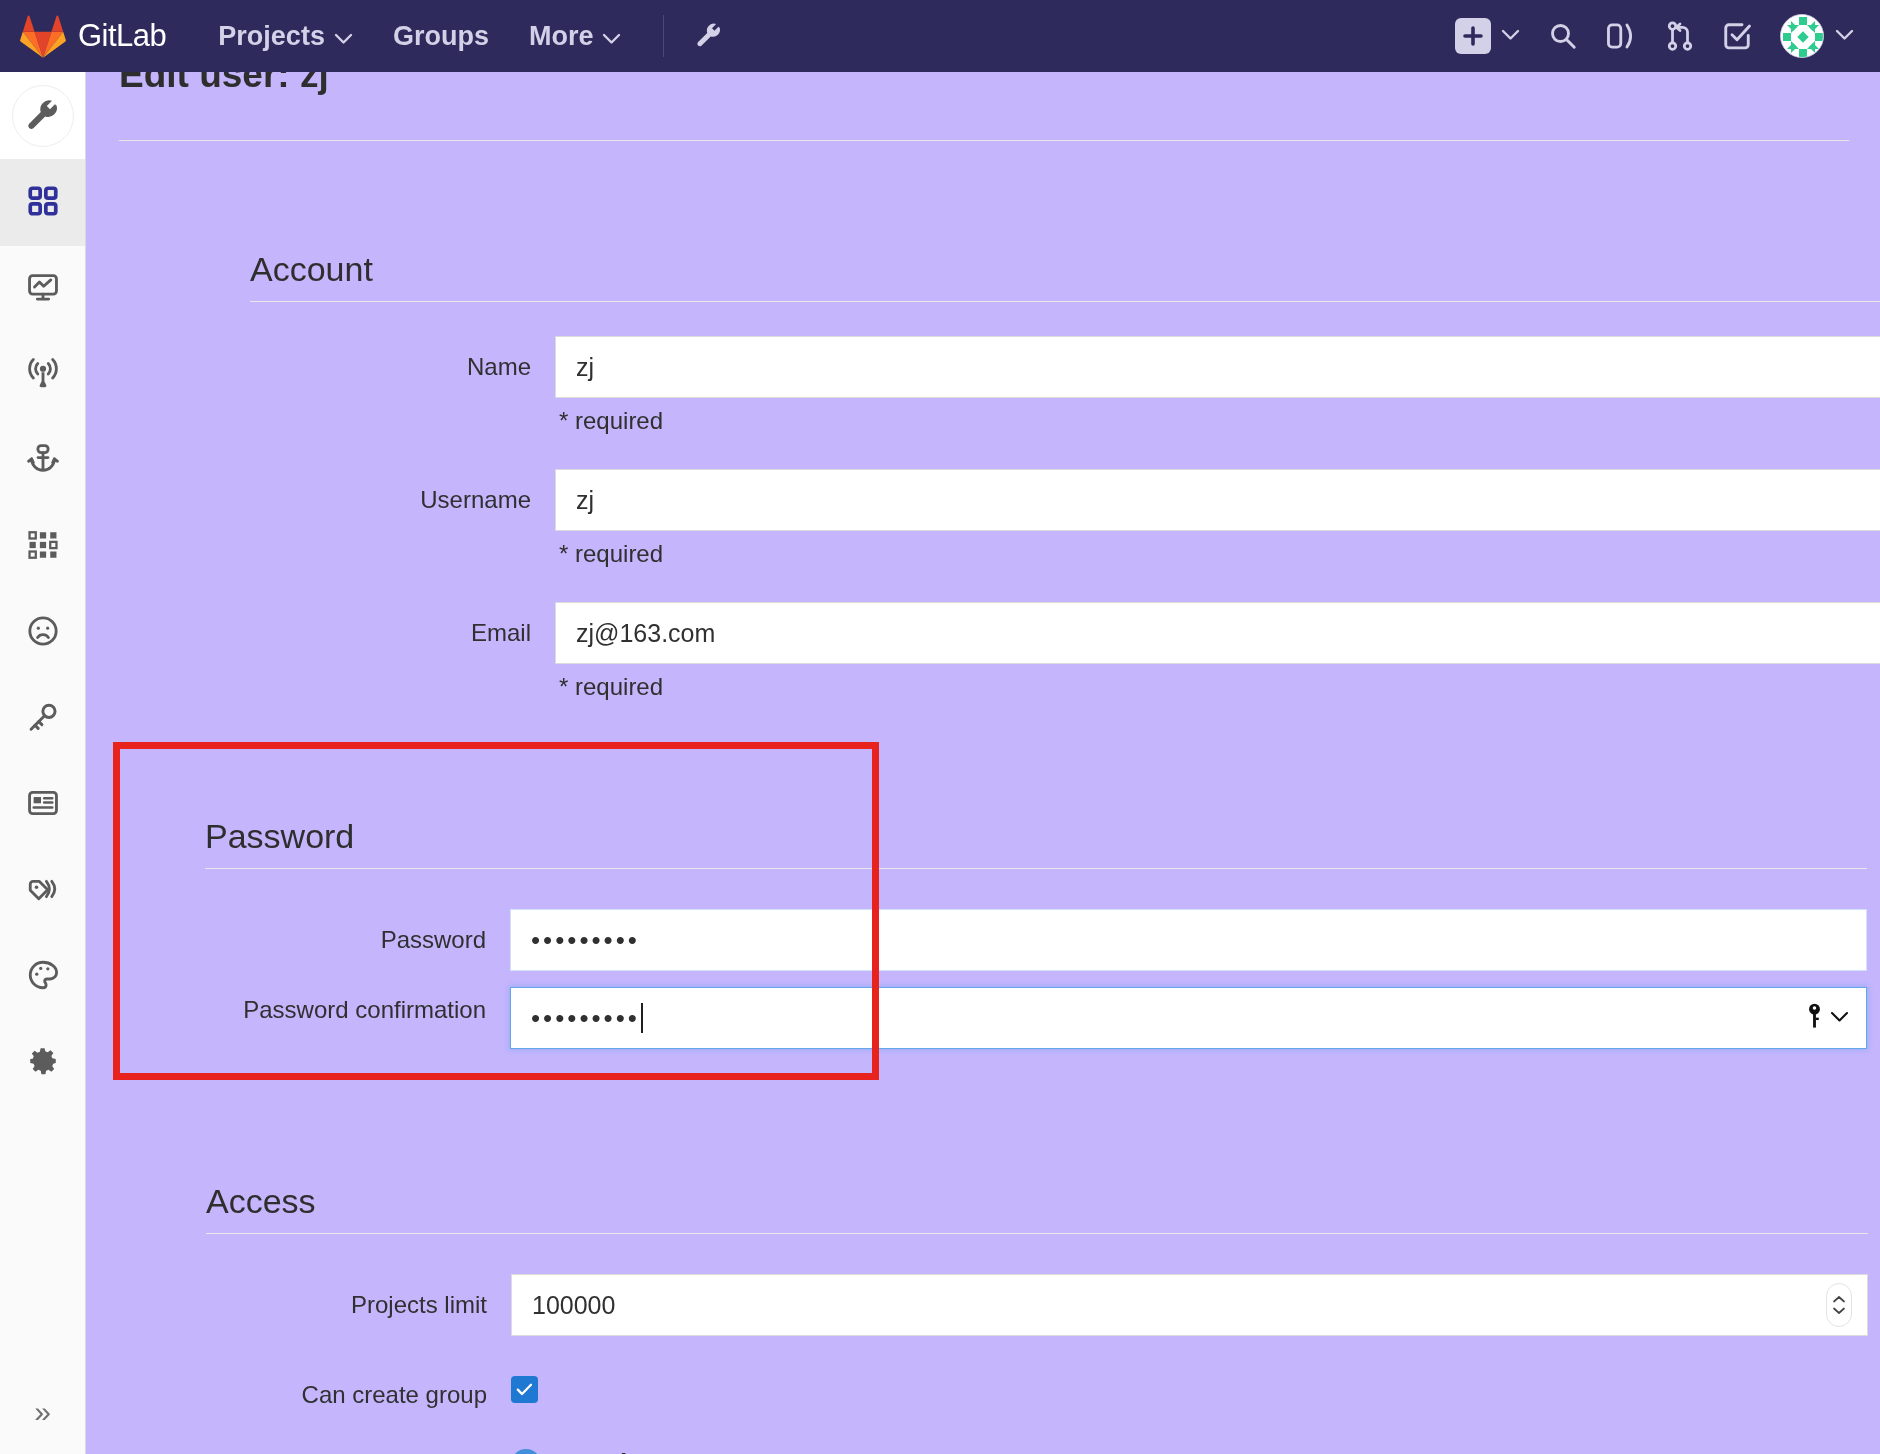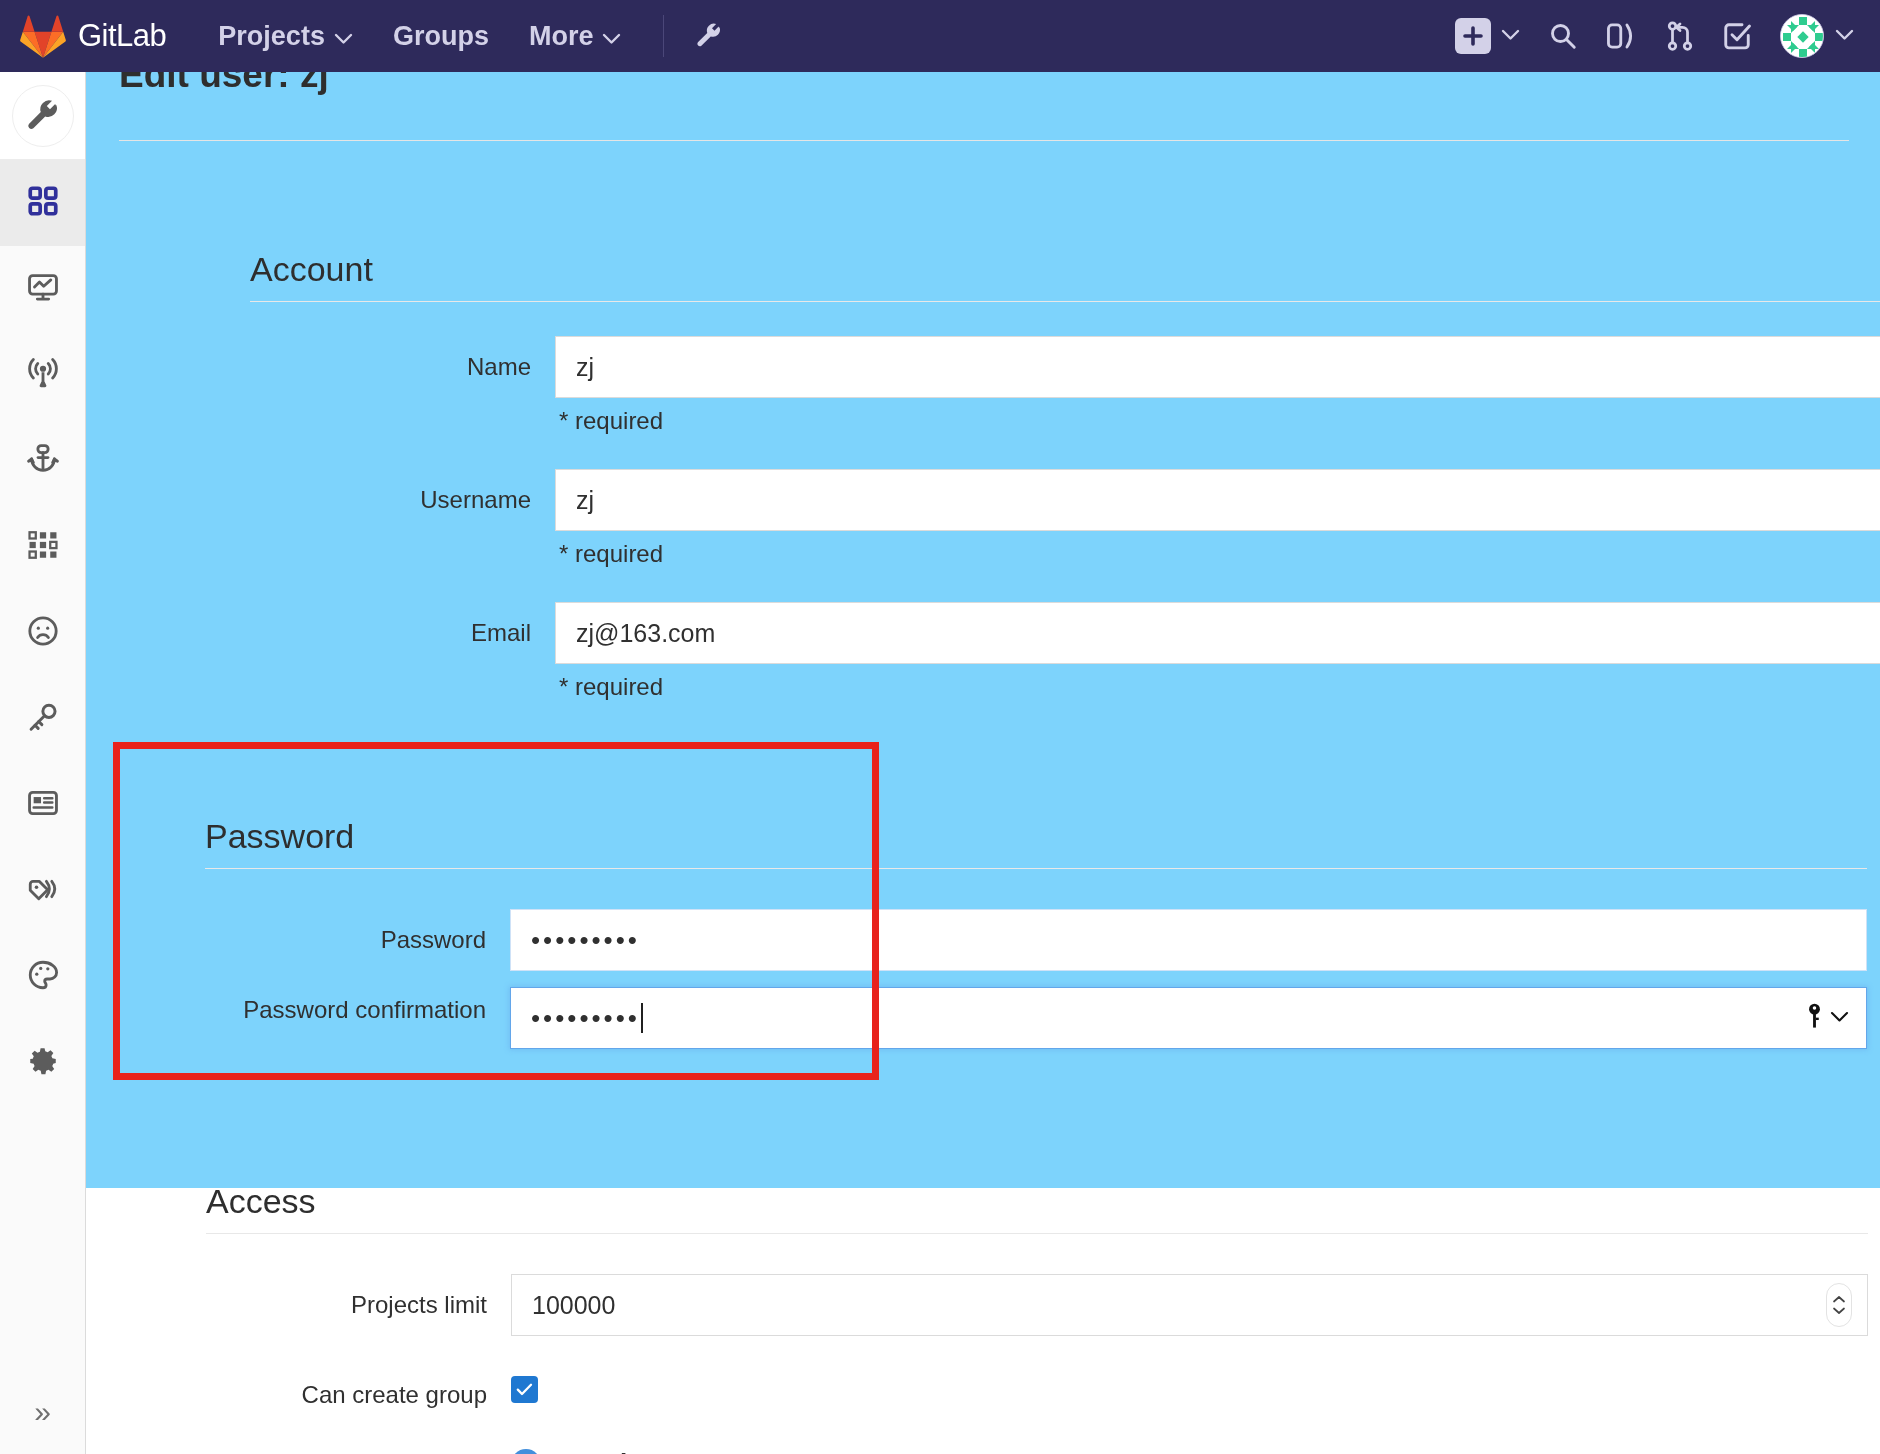--- a/index.html
+++ b/index.html
@@ -79,22 +79,22 @@
   .sb-bottom {
     position: absolute; bottom: 0; left: 0; width: 85px; height: 84px;
     display: flex; align-items: center; justify-content: center;
     color: #707070; font-size: 30px; cursor: pointer;
     background: #fafafa;
   }
 
   
   .content {
     position: absolute; top: 72px; left: 86px;
-    width: 1794px; height: 1116px;
-    background: #7dd3fc;
+    width: 1794px; height: 1382px;
+    background: #c4b5fd;
     padding: 0;
   }
   .page-title {
     position: absolute; top: -18px; left: 33px;
     font-size: 37px; font-weight: bold; color: #2e2e2e;
     white-space: nowrap;
   }
   .title-rule {
     position: absolute; top: 68px; left: 33px;
     width: 1730px; height: 1px; background: #e5e5e5;

